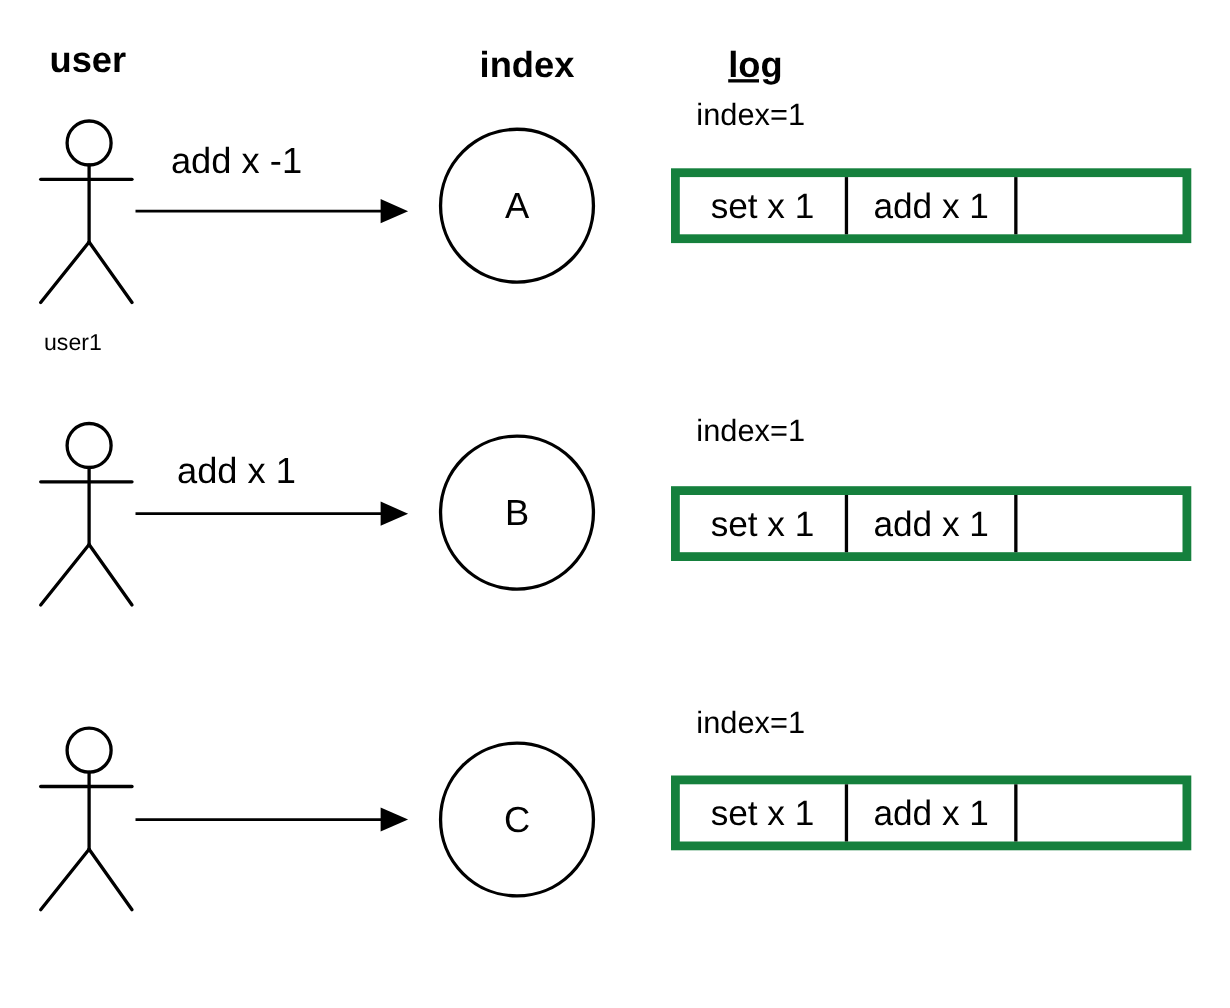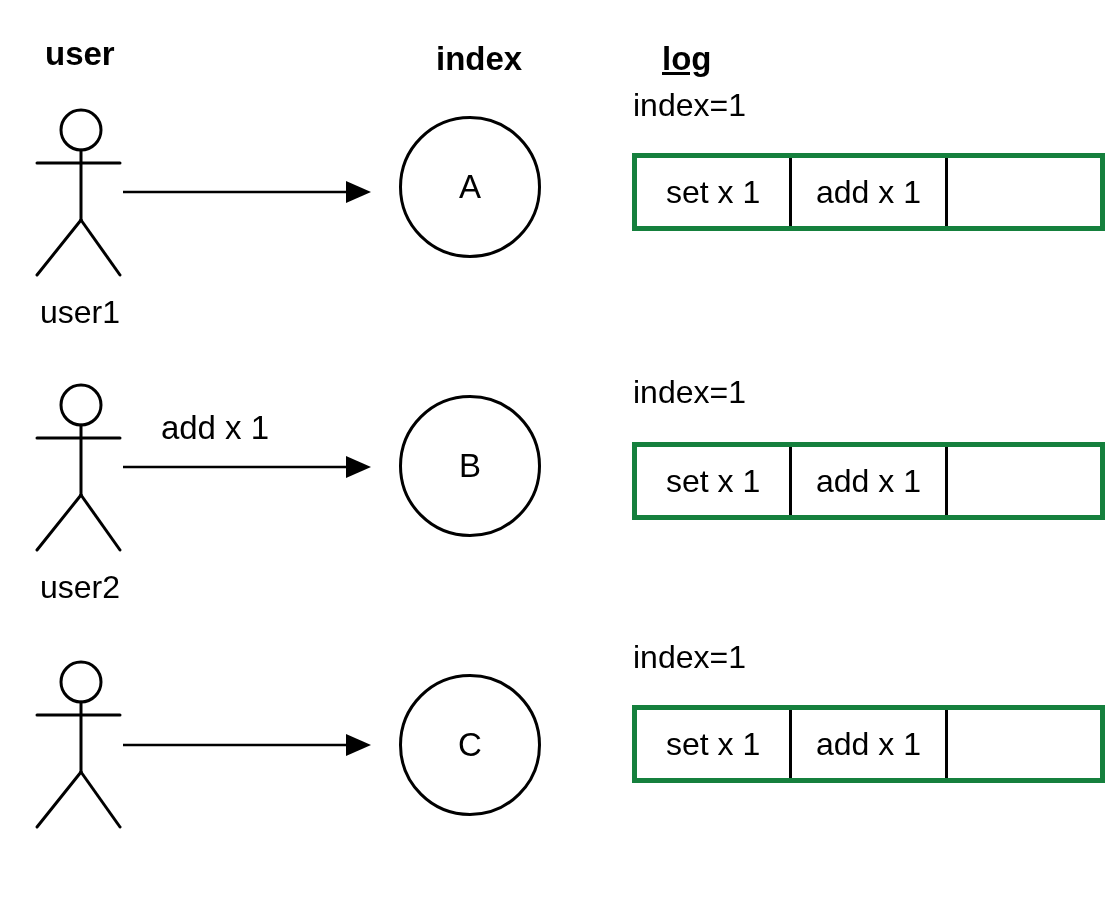--- a/index.html
+++ b/index.html
@@ -40,21 +40,21 @@
     stroke-linecap: round;
   }
   .fig-r1 { top: 106px; }
   .fig-r2 { top: 381px; }
   .fig-r3 { top: 658px; }
 
   .user-label {
     position: absolute;
     left: 40px;
     width: 140px;
-    font-size: 32px;
+    font-size: 21px;
     line-height: 36px;
     white-space: nowrap;
   }
   .ul-r1 { top: 294px; }
   .ul-r2 { top: 569px; }
   .ul-r3 { top: 845px; }
 
   .arrow {
     position: absolute;
     left: 123px;
@@ -94,35 +94,35 @@
     justify-content: center;
     font-size: 33px;
   }
   .nc-r1 { top: 116px; }
   .nc-r2 { top: 395px; }
   .nc-r3 { top: 674px; }
 
   .index-label {
     position: absolute;
     left: 633px;
-    font-size: 32px;
+    font-size: 28px;
     line-height: 36px;
     white-space: nowrap;
   }
   .il-r1 { top: 87px; }
   .il-r2 { top: 374px; }
   .il-r3 { top: 639px; }
 
   .log-table {
     position: absolute;
-    left: 632px;
+    left: 610px;
     width: 473px;
-    height: 78px;
+    height: 68px;
     box-sizing: border-box;
-    border: 5px solid #15803d;
+    border: 8px solid #15803d;
     background: #ffffff;
     display: flex;
   }
   .lt-r1 { top: 153px; }
   .lt-r2 { top: 442px; }
   .lt-r3 { top: 705px; }
 
   .log-cell {
     flex: 1;
     display: flex;
@@ -148,38 +148,38 @@
     <line x1="7" y1="57" x2="90" y2="57"></line>
     <line x1="51" y1="44" x2="51" y2="114"></line>
     <line x1="51" y1="114" x2="7" y2="169"></line>
     <line x1="51" y1="114" x2="90" y2="169"></line>
   </svg>
   <div class="user-label ul-r1">user1</div>
   <svg class="arrow ar-r1" viewBox="0 0 248 28">
     <line x1="0" y1="14" x2="225" y2="14"></line>
     <polygon points="223,3 248,14 223,25"></polygon>
   </svg>
+  <div class="message msg-r1">add x -1</div>
   <div class="node-circle nc-r1">
     <span>A</span>
   </div>
   <div class="index-label il-r1">index=1</div>
   <div class="log-table lt-r1">
     <div class="log-cell">set x 1</div>
     <div class="log-cell">add x 1</div>
     <div class="log-cell"></div>
   </div>
 
   <svg class="figure fig-r2" viewBox="0 0 96 175">
     <circle cx="51" cy="24" r="20"></circle>
     <line x1="7" y1="57" x2="90" y2="57"></line>
     <line x1="51" y1="44" x2="51" y2="114"></line>
     <line x1="51" y1="114" x2="7" y2="169"></line>
     <line x1="51" y1="114" x2="90" y2="169"></line>
   </svg>
-  <div class="user-label ul-r2">user2</div>
   <svg class="arrow ar-r2" viewBox="0 0 248 28">
     <line x1="0" y1="14" x2="225" y2="14"></line>
     <polygon points="223,3 248,14 223,25"></polygon>
   </svg>
   <div class="message msg-r2">add x 1</div>
   <div class="node-circle nc-r2">
     <span>B</span>
   </div>
   <div class="index-label il-r2">index=1</div>
   <div class="log-table lt-r2">

